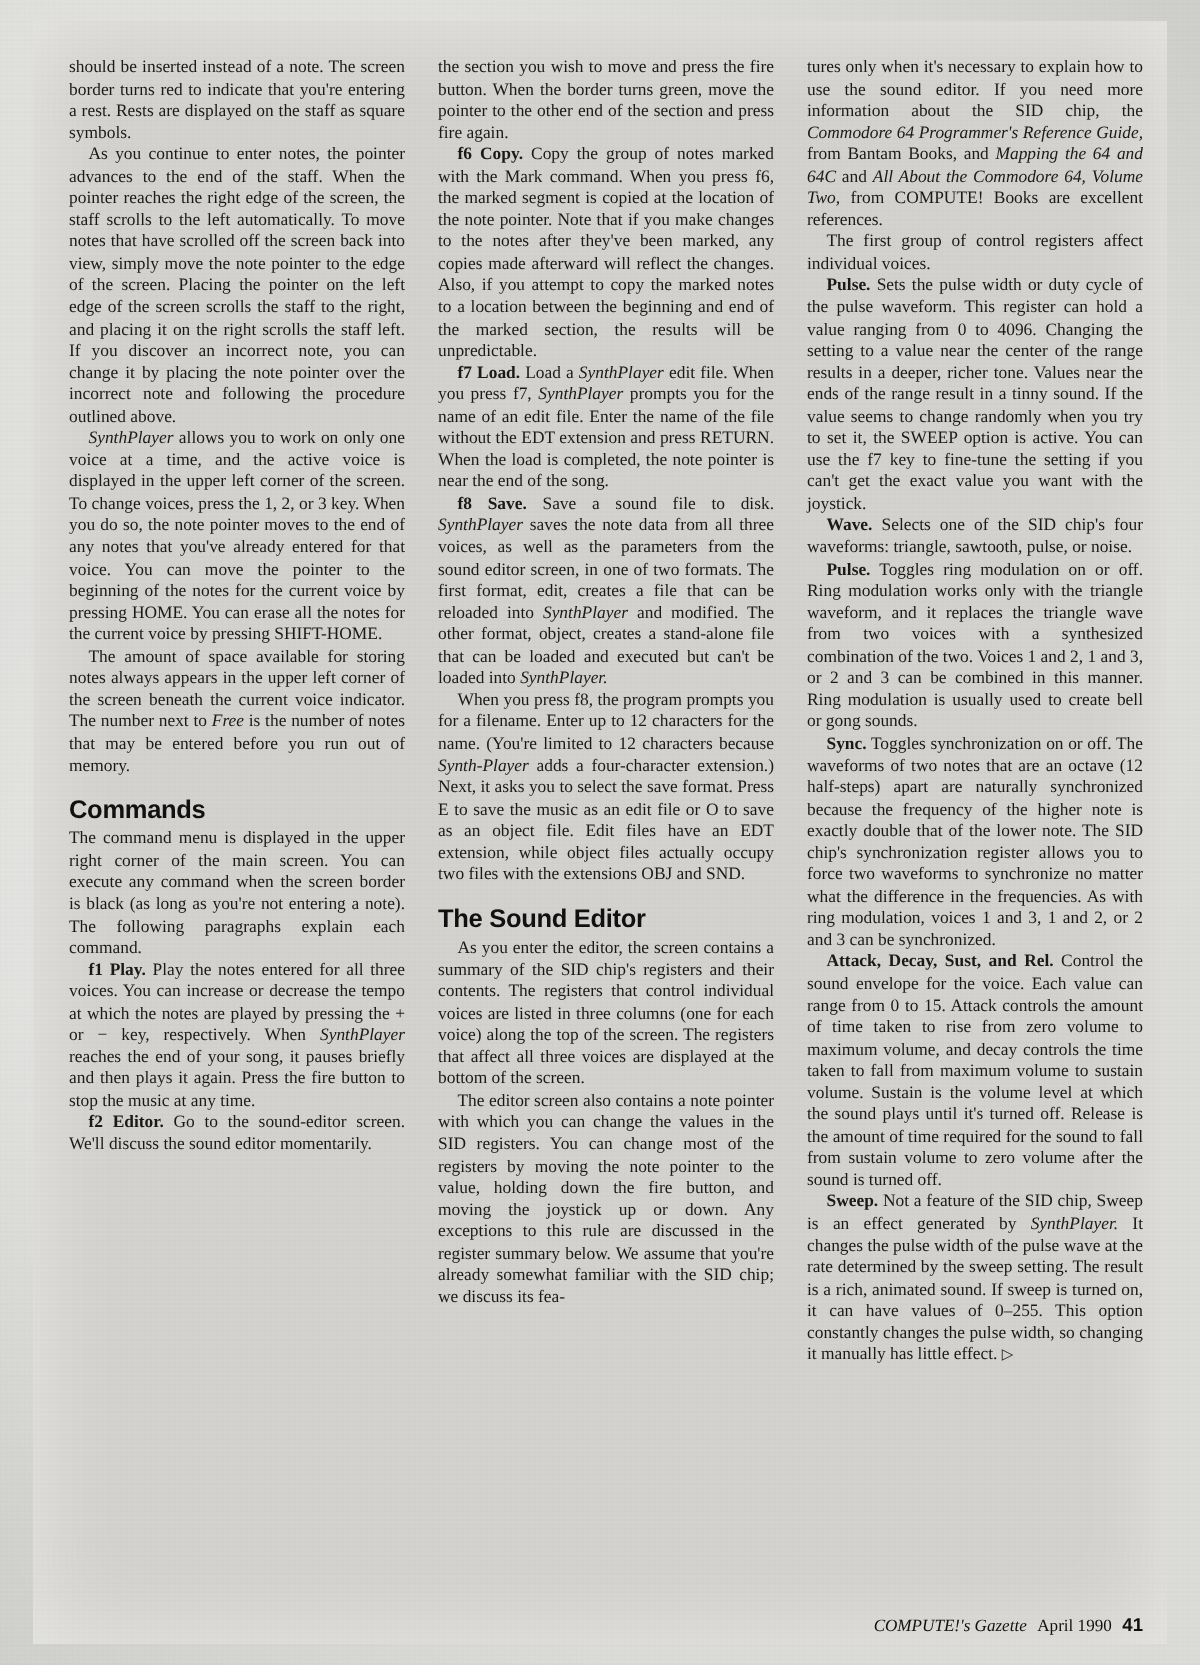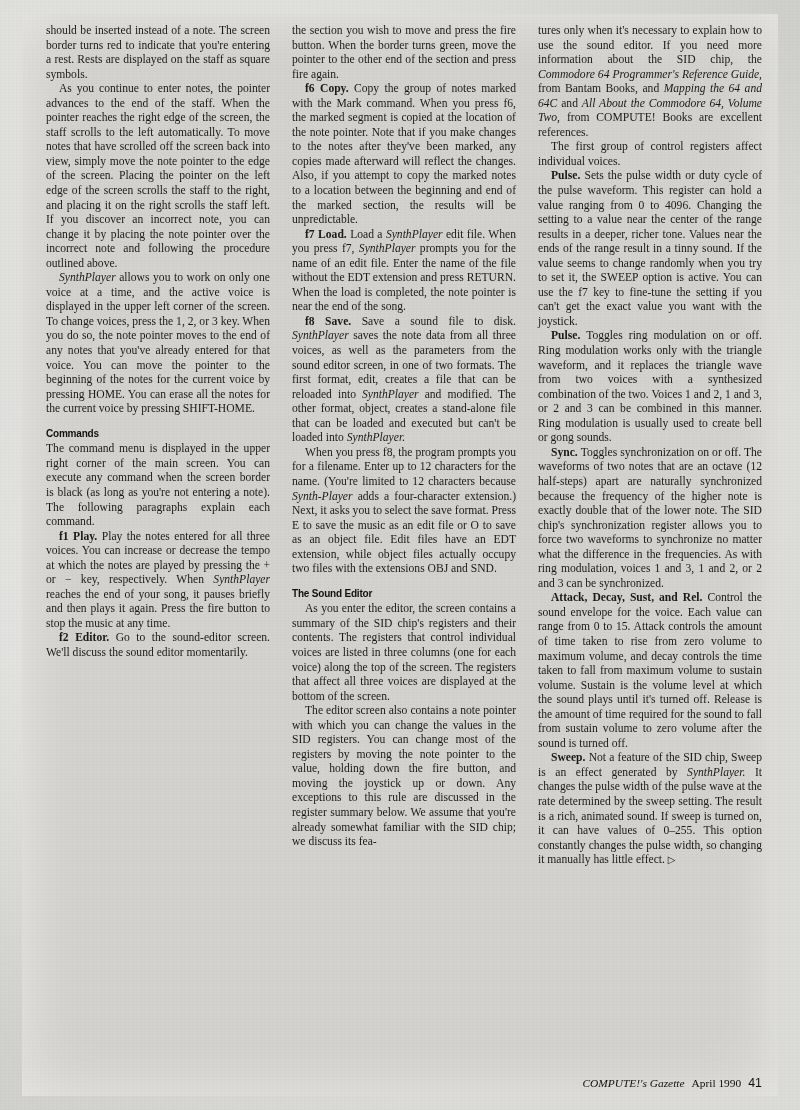--- a/index.html
+++ b/index.html
@@ -30,21 +30,21 @@
     left: 22px;
     top: 14px;
     width: 756px;
     height: 1082px;
     background: #d3d2ce;
     box-shadow: inset 0 0 60px rgba(255,255,255,0.5);
   }
   .cols {
     position: absolute;
     left: 46px;
-    top: 24px;
+    top: 38px;
     width: 716px;
     height: 1020px;
     display: flex;
     gap: 22px;
     align-items: flex-start;
   }
   .col {
     width: 224px;
     font-size: 11.6px;
     line-height: 1.255;
@@ -55,21 +55,21 @@
   .col p {
     margin: 0;
     text-indent: 13px;
   }
   .col p.noindent {
     text-indent: 0;
   }
   .sec-head {
     font-family: "Liberation Sans", sans-serif;
     font-weight: bold;
-    font-size: 10px;
+    font-size: 17px;
     margin: 11px 0 2px 0;
     letter-spacing: -0.2px;
     color: #111;
   }
   .sec-head:first-child {
     margin-top: 0;
   }
   b.run-in {
     font-weight: bold;
   }
@@ -86,21 +86,21 @@
     font-family: "Liberation Serif", serif;
     text-align: right;
     color: #111;
   }
   .footer .mag {
     font-style: italic;
     margin-top: 29px;
   }
   .footer .pg {
     font-family: "Liberation Sans", sans-serif;
-    font-weight: normal;
+    font-weight: bold;
     font-size: 12.4px;
     margin-left: 7px;
   }
   .footer .issue {
     margin-left: 7px;
   }
   .dingbat {
     font-size: 10px;
   }
   
@@ -118,39 +118,41 @@
 <body>
 
 <div class="page">
   <div class="paper"></div>
 
   <div class="cols">
     <div class="col">
         <p class="noindent">should be inserted instead of a note. The screen border turns red to indicate that you're entering a rest. Rests are displayed on the staff as square symbols.</p>
         <p>As you continue to enter notes, the pointer advances to the end of the staff. When the pointer reaches the right edge of the screen, the staff scrolls to the left automatically. To move notes that have scrolled off the screen back into view, simply move the note pointer to the edge of the screen. Placing the pointer on the left edge of the screen scrolls the staff to the right, and placing it on the right scrolls the staff left. If you discover an incorrect note, you can change it by placing the note pointer over the incorrect note and following the procedure outlined above.</p>
         <p><i>SynthPlayer</i> allows you to work on only one voice at a time, and the active voice is displayed in the upper left corner of the screen. To change voices, press the 1, 2, or 3 key. When you do so, the note pointer moves to the end of any notes that you've already entered for that voice. You can move the pointer to the beginning of the notes for the current voice by pressing HOME. You can erase all the notes for the current voice by pressing SHIFT-HOME.</p>
+        <p>The amount of space available for storing notes always appears in the upper left corner of the screen beneath the current voice indicator. The number next to <i>Free</i> is the number of notes that may be entered before you run out of memory.</p>
         <div class="sec-head">Commands</div>
         <p class="noindent">The command menu is displayed in the upper right corner of the main screen. You can execute any command when the screen border is black (as long as you're not entering a note). The following paragraphs explain each command.</p>
         <p><b class="run-in">f1 Play.</b> Play the notes entered for all three voices. You can increase or decrease the tempo at which the notes are played by pressing the + or − key, respectively. When <i>SynthPlayer</i> reaches the end of your song, it pauses briefly and then plays it again. Press the fire button to stop the music at any time.</p>
         <p><b class="run-in">f2 Editor.</b> Go to the sound-editor screen. We'll discuss the sound editor momentarily.</p>
       </div>
     <div class="col">
         <p class="noindent">the section you wish to move and press the fire button. When the border turns green, move the pointer to the other end of the section and press fire again.</p>
         <p><b class="run-in">f6 Copy.</b> Copy the group of notes marked with the Mark command. When you press f6, the marked segment is copied at the location of the note pointer. Note that if you make changes to the notes after they've been marked, any copies made afterward will reflect the changes. Also, if you attempt to copy the marked notes to a location between the beginning and end of the marked section, the results will be unpredictable.</p>
         <p><b class="run-in">f7 Load.</b> Load a <i>SynthPlayer</i> edit file. When you press f7, <i>SynthPlayer</i> prompts you for the name of an edit file. Enter the name of the file without the EDT extension and press RETURN. When the load is completed, the note pointer is near the end of the song.</p>
         <p><b class="run-in">f8 Save.</b> Save a sound file to disk. <i>SynthPlayer</i> saves the note data from all three voices, as well as the parameters from the sound editor screen, in one of two formats. The first format, edit, creates a file that can be reloaded into <i>SynthPlayer</i> and modified. The other format, object, creates a stand-alone file that can be loaded and executed but can't be loaded into <i>SynthPlayer.</i></p>
         <p>When you press f8, the program prompts you for a filename. Enter up to 12 characters for the name. (You're limited to 12 characters because <i>Synth-Player</i> adds a four-character extension.) Next, it asks you to select the save format. Press E to save the music as an edit file or O to save as an object file. Edit files have an EDT extension, while object files actually occupy two files with the extensions OBJ and SND.</p>
         <div class="sec-head">The Sound Editor</div>
         <p>As you enter the editor, the screen contains a summary of the SID chip's registers and their contents. The registers that control individual voices are listed in three columns (one for each voice) along the top of the screen. The registers that affect all three voices are displayed at the bottom of the screen.</p>
         <p>The editor screen also contains a note pointer with which you can change the values in the SID registers. You can change most of the registers by moving the note pointer to the value, holding down the fire button, and moving the joystick up or down. Any exceptions to this rule are discussed in the register summary below. We assume that you're already somewhat familiar with the SID chip; we discuss its fea-</p>
       </div>
     <div class="col">
         <p class="noindent">tures only when it's necessary to explain how to use the sound editor. If you need more information about the SID chip, the <i>Commodore 64 Programmer's Reference Guide,</i> from Bantam Books, and <i>Mapping the 64 and 64C</i> and <i>All About the Commodore 64, Volume Two,</i> from COMPUTE! Books are excellent references.</p>
         <p>The first group of control registers affect individual voices.</p>
         <p><b class="run-in">Pulse.</b> Sets the pulse width or duty cycle of the pulse waveform. This register can hold a value ranging from 0 to 4096. Changing the setting to a value near the center of the range results in a deeper, richer tone. Values near the ends of the range result in a tinny sound. If the value seems to change randomly when you try to set it, the SWEEP option is active. You can use the f7 key to fine-tune the setting if you can't get the exact value you want with the joystick.</p>
+        <p><b class="run-in">Wave.</b> Selects one of the SID chip's four waveforms: triangle, sawtooth, pulse, or noise.</p>
         <p><b class="run-in">Pulse.</b> Toggles ring modulation on or off. Ring modulation works only with the triangle waveform, and it replaces the triangle wave from two voices with a synthesized combination of the two. Voices 1 and 2, 1 and 3, or 2 and 3 can be combined in this manner. Ring modulation is usually used to create bell or gong sounds.</p>
         <p><b class="run-in">Sync.</b> Toggles synchronization on or off. The waveforms of two notes that are an octave (12 half-steps) apart are naturally synchronized because the frequency of the higher note is exactly double that of the lower note. The SID chip's synchronization register allows you to force two waveforms to synchronize no matter what the difference in the frequencies. As with ring modulation, voices 1 and 3, 1 and 2, or 2 and 3 can be synchronized.</p>
         <p><b class="run-in">Attack, Decay, Sust, and Rel.</b> Control the sound envelope for the voice. Each value can range from 0 to 15. Attack controls the amount of time taken to rise from zero volume to maximum volume, and decay controls the time taken to fall from maximum volume to sustain volume. Sustain is the volume level at which the sound plays until it's turned off. Release is the amount of time required for the sound to fall from sustain volume to zero volume after the sound is turned off.</p>
         <p><b class="run-in">Sweep.</b> Not a feature of the SID chip, Sweep is an effect generated by <i>SynthPlayer.</i> It changes the pulse width of the pulse wave at the rate determined by the sweep setting. The result is a rich, animated sound. If sweep is turned on, it can have values of 0–255. This option constantly changes the pulse width, so changing it manually has little effect. <span class="dingbat">▷</span></p>
       </div>
   </div>
 
   <div class="footer">
     <span class="mag">COMPUTE!'s Gazette</span><span class="issue">April 1990</span><span class="pg">41</span>
   </div>

